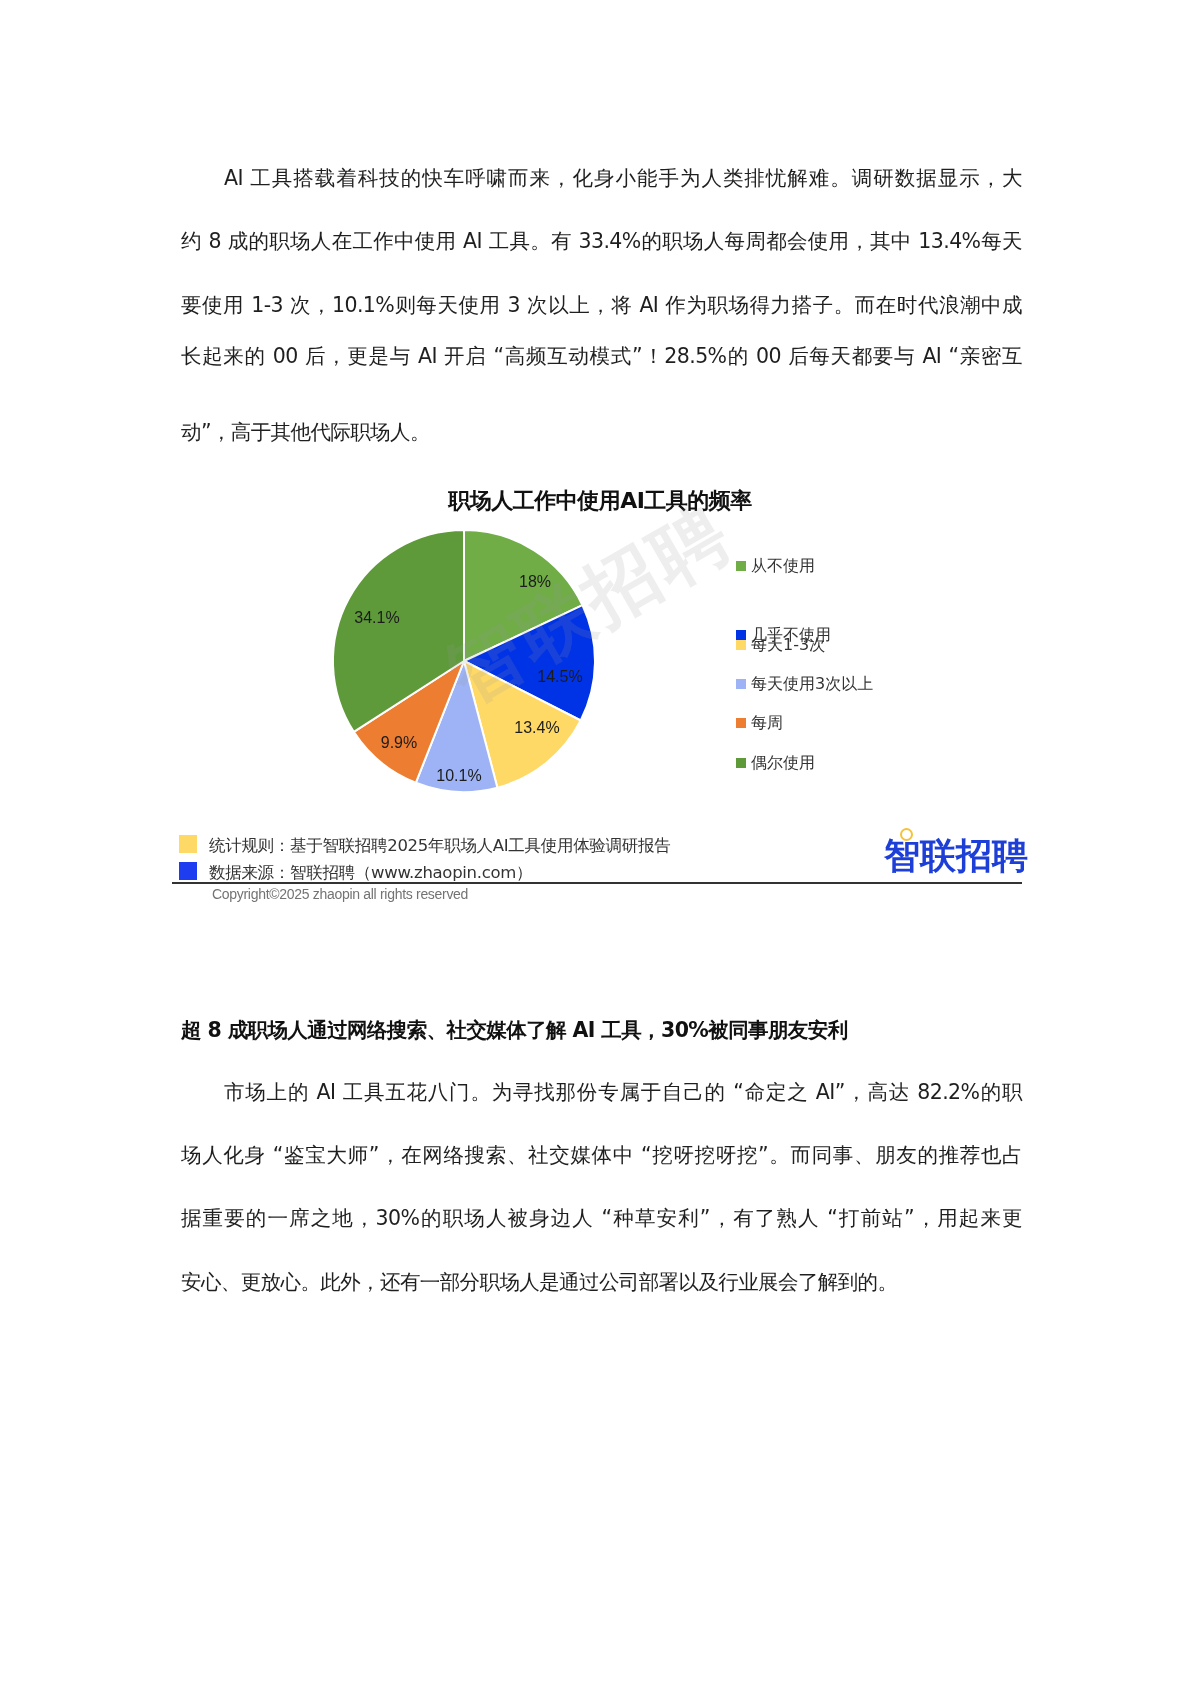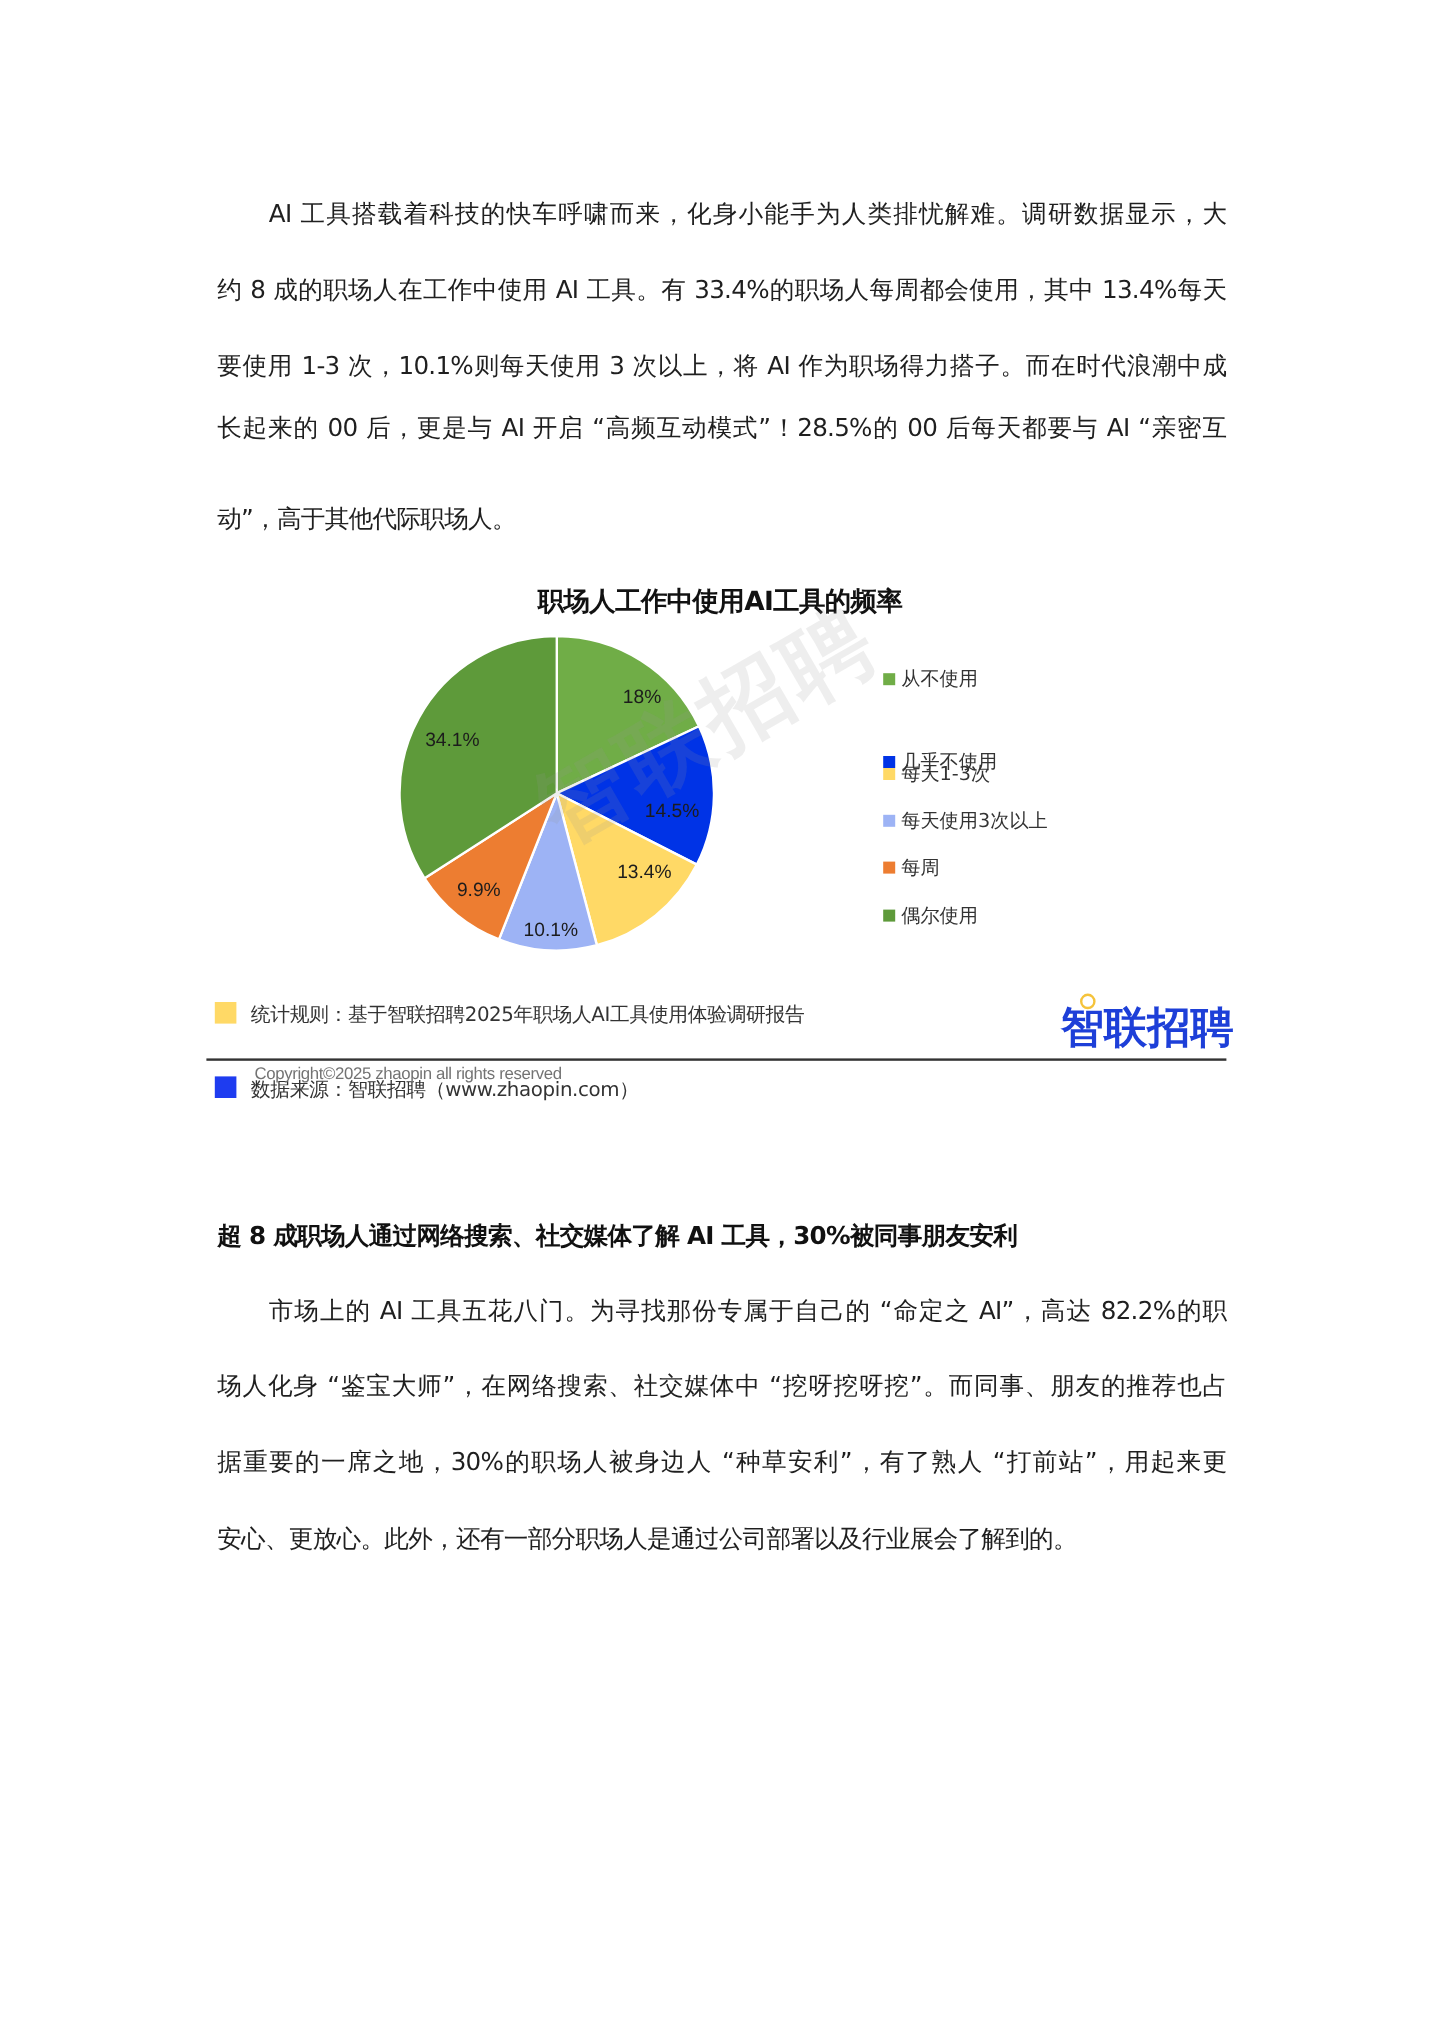--- a/index.html
+++ b/index.html
@@ -92,21 +92,21 @@
     <div class="legend-item" style="top:199px;">
       <span class="legend-swatch" style="background:#5E9A3A;"></span>
       <span>偶尔使用</span>
     </div>
   </div>
 
   <div class="footer-note" style="top:835px;">
     <span class="footer-swatch" style="background:#FFD966;"></span>
     <span>统计规则：基于智联招聘2025年职场人AI工具使用体验调研报告</span>
   </div>
-  <div class="footer-note" style="top:897px;">
+  <div class="footer-note" style="top:862px;">
     <span class="footer-swatch" style="background:#1E3CF0;"></span>
     <span>数据来源：智联招聘（www.zhaopin.com）</span>
   </div>
 
   <div class="logo">
     <span class="logo-dot"></span>
     <span>智联招聘</span>
   </div>
 
   <div class="footer-rule"></div>

